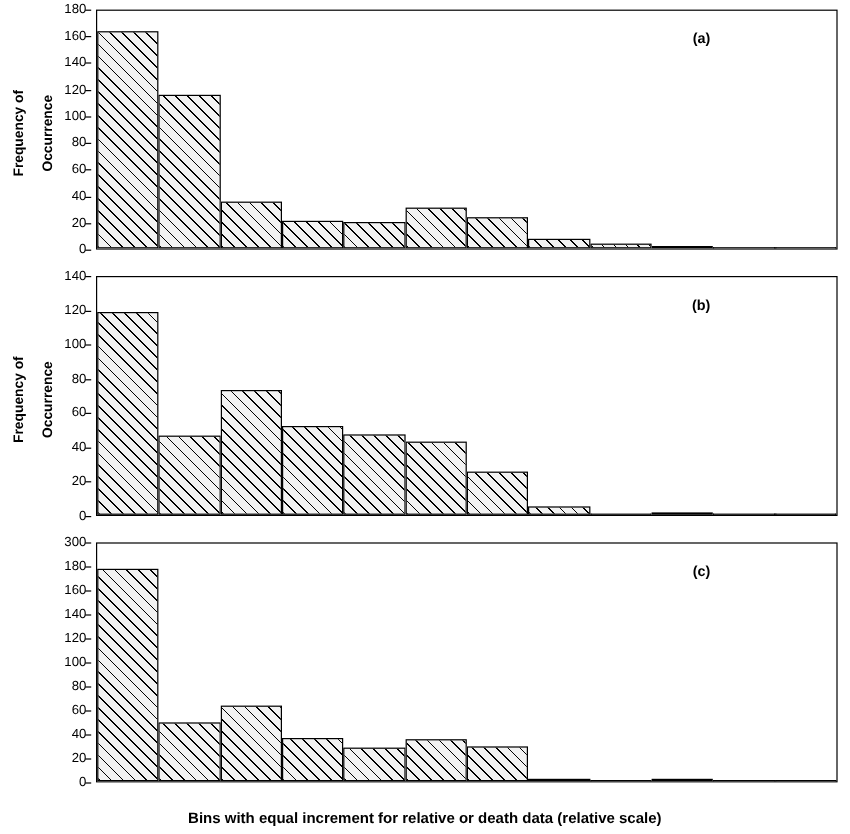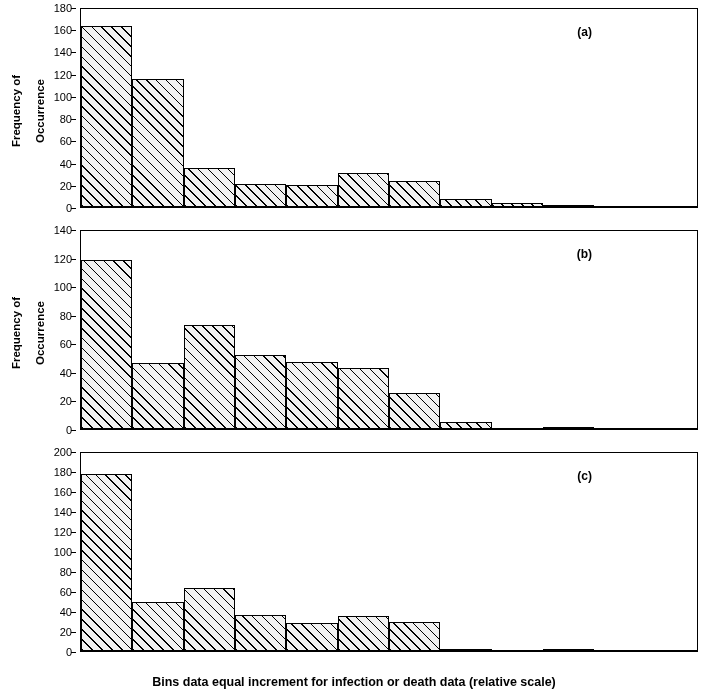--- a/index.html
+++ b/index.html
@@ -218,21 +218,21 @@
         <div class="ylab" style="top: 100px;">100</div>
         <div class="tick" style="top: 100px;"></div>
         <div class="ylab" style="top: 80px;">120</div>
         <div class="tick" style="top: 80px;"></div>
         <div class="ylab" style="top: 60px;">140</div>
         <div class="tick" style="top: 60px;"></div>
         <div class="ylab" style="top: 40px;">160</div>
         <div class="tick" style="top: 40px;"></div>
         <div class="ylab" style="top: 20px;">180</div>
         <div class="tick" style="top: 20px;"></div>
-        <div class="ylab" style="top: 0px;">200</div>
+        <div class="ylab" style="top: 0px;">300</div>
         <div class="tick" style="top: 0px;"></div>
       </div>
     <div class="plotwrap">
       <div class="plot">
         <div class="bars">
             <div class="bar" title="1: 177" style="height: 177px;"></div>
             <div class="bar" title="2: 49" style="height: 49px;"></div>
             <div class="bar" title="3: 63" style="height: 63px;"></div>
             <div class="bar" title="4: 36" style="height: 36px;"></div>
             <div class="bar" title="5: 28" style="height: 28px;"></div>
@@ -242,14 +242,14 @@
             <div class="bar zero" title="9: 0" style="height: 0px; border-top: 1.3px solid rgb(0, 0, 0); border-bottom: none;"></div>
             <div class="bar" title="10: 1" style="height: 1.5px;"></div>
             <div class="bar zero" title="11: 0" style="height: 0px; border-top: 1.3px solid rgb(0, 0, 0); border-bottom: none;"></div>
             <div class="bar zero" title="12: 0" style="height: 0px; border-top: 1.3px solid rgb(0, 0, 0); border-bottom: none;"></div>
           </div>
         <div class="panel-label">(c)</div>
       </div>
     </div>
   </div>
 
-  <div class="xtitle">Bins data equal increment for infection or death data (relative scale)</div>
+  <div class="xtitle">Bins with equal increment for relative or death data (relative scale)</div>
 </div>
 
 </body></html>

